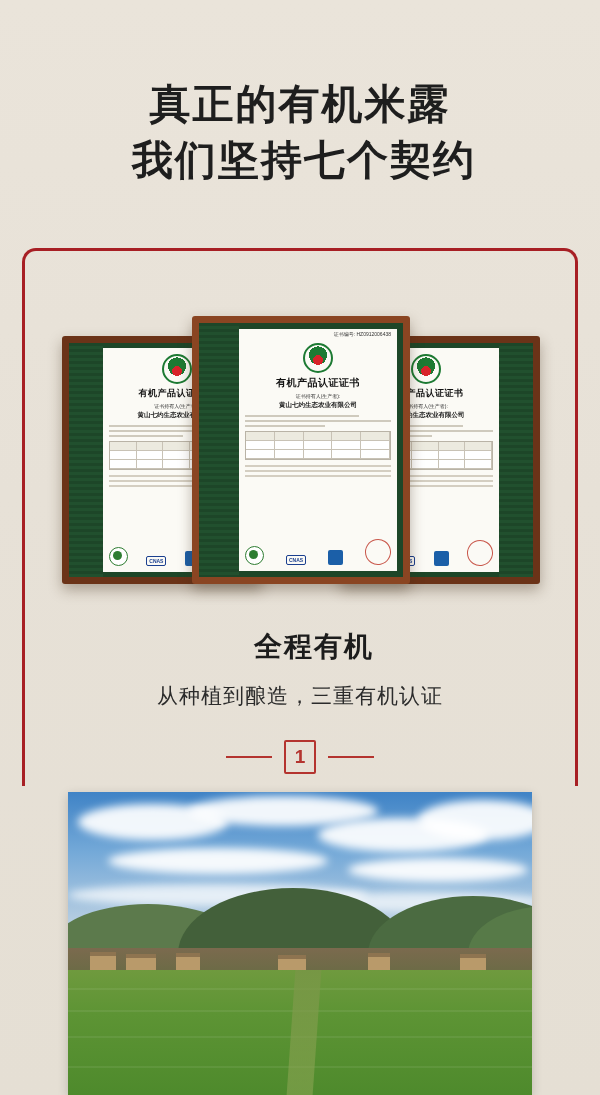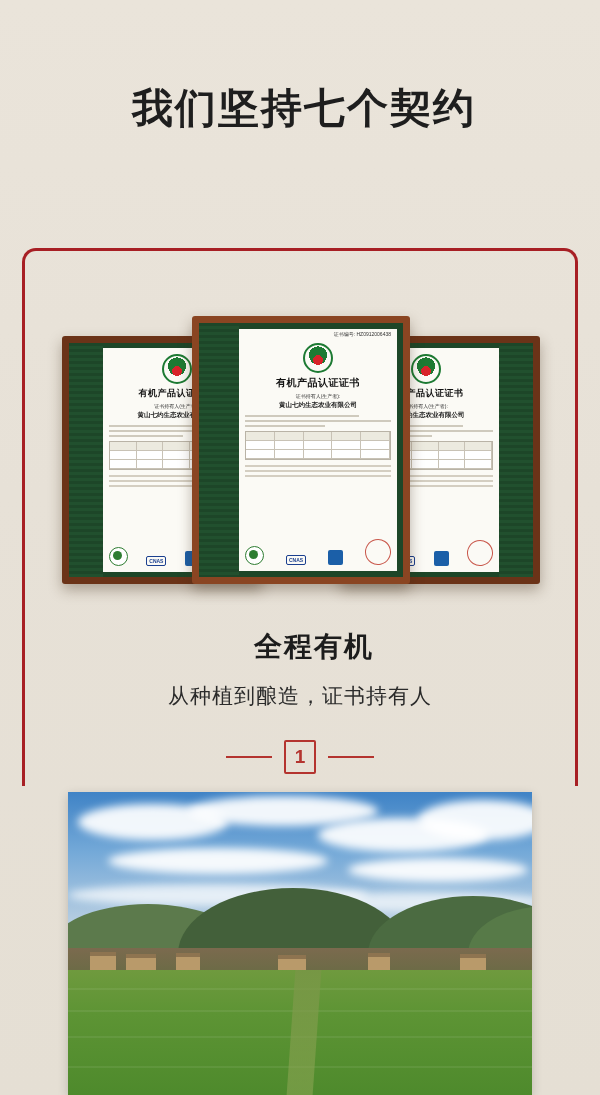--- a/index.html
+++ b/index.html
@@ -371,20 +371,21 @@
     background: rgba(255,255,255,0.07);
     width: 100%;
   }
 </style>
 </head>
 <body>
 
 <div class="page">
 
   <div class="headline">
+    <span class="line1">真正的有机米露</span>
     <span class="line2">我们坚持七个契约</span>
   </div>
 
   <div class="frame-top"></div>
   <div class="frame-left"></div>
   <div class="frame-right"></div>
 
   <div class="certs">
 
     <div class="cert cert-left">
@@ -520,21 +521,21 @@
             <div class="seal"></div>
           </div>
         </div>
       </div>
     </div>
 
   </div>
 
   <div class="caption">
     <div class="caption-title">全程有机</div>
-    <div class="caption-sub">从种植到酿造，证书持有人</div>
+    <div class="caption-sub">从种植到酿造，三重有机认证</div>
   </div>
 
   <div class="step-row">
     <div class="step-rule"></div>
     <div class="step-box">1</div>
     <div class="step-rule"></div>
   </div>
 
   <div class="photo">
     <div class="sky"></div>

